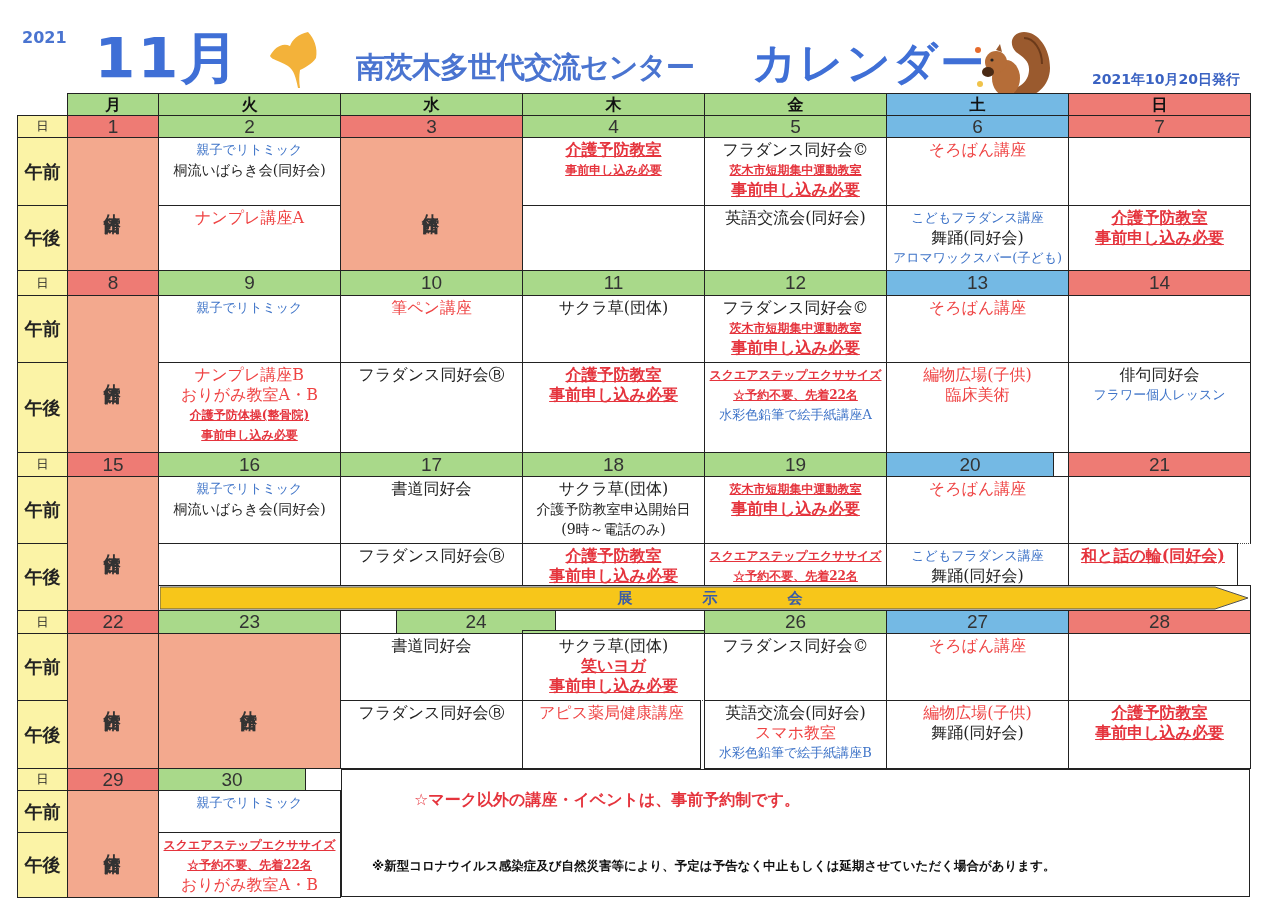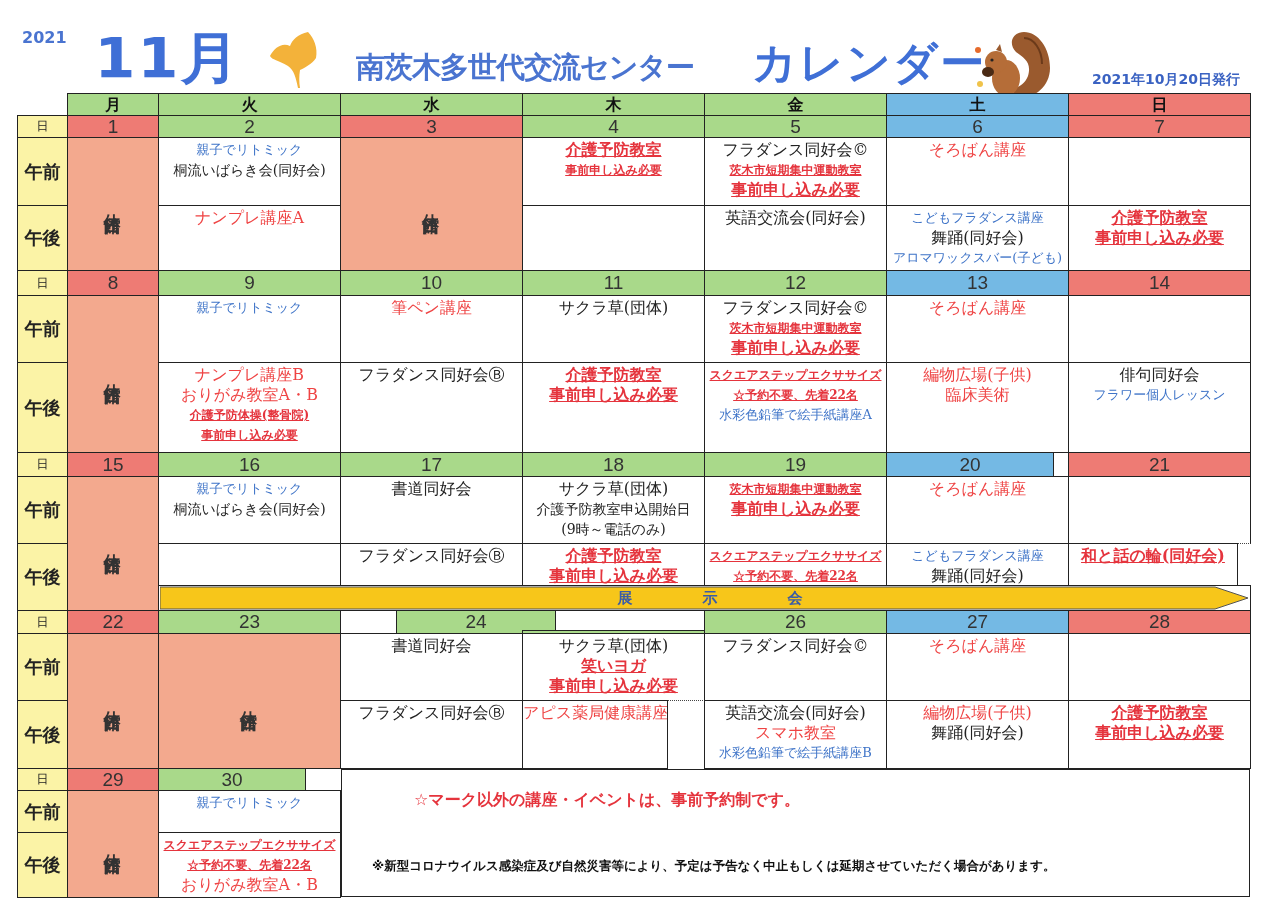--- a/index.html
+++ b/index.html
@@ -250,21 +250,21 @@
     </div>
     <div class="cell slot" style="left: 340px; top: 700px; width: 183px; height: 69px;">
       <span class="ev black">フラダンス同好会Ⓑ</span>
     </div>
     <div class="cell date" style="left: 522px; top: 630px; width: 183px; height: 36px; line-height: 22px;">25</div>
     <div class="cell slot am" style="left: 522px; top: 633px; width: 183px; height: 68px;">
       <span class="ev black">サクラ草(団体)</span>
       <span class="ev red">笑いヨガ</span>
       <span class="ev red">事前申し込み必要</span>
     </div>
-    <div class="cell slot" style="left: 522px; top: 700px; width: 146px; height: 69px;">
+    <div class="cell slot" style="left: 522px; top: 700px; width: 179px; height: 69px;">
       <span class="ev blue">アピス薬局健康講座</span>
     </div>
     <div class="cell date" style="left: 704px; top: 610px; width: 183px; height: 24px; line-height: 22px;">26</div>
     <div class="cell slot am" style="left: 704px; top: 633px; width: 183px; height: 68px;">
       <span class="ev black">フラダンス同好会©</span>
     </div>
     <div class="cell slot" style="left: 704px; top: 700px; width: 183px; height: 69px;">
       <span class="ev black">英語交流会(同好会)</span>
       <span class="ev blue">スマホ教室</span>
       <span class="ev blue-s">水彩色鉛筆で絵手紙講座B</span>

